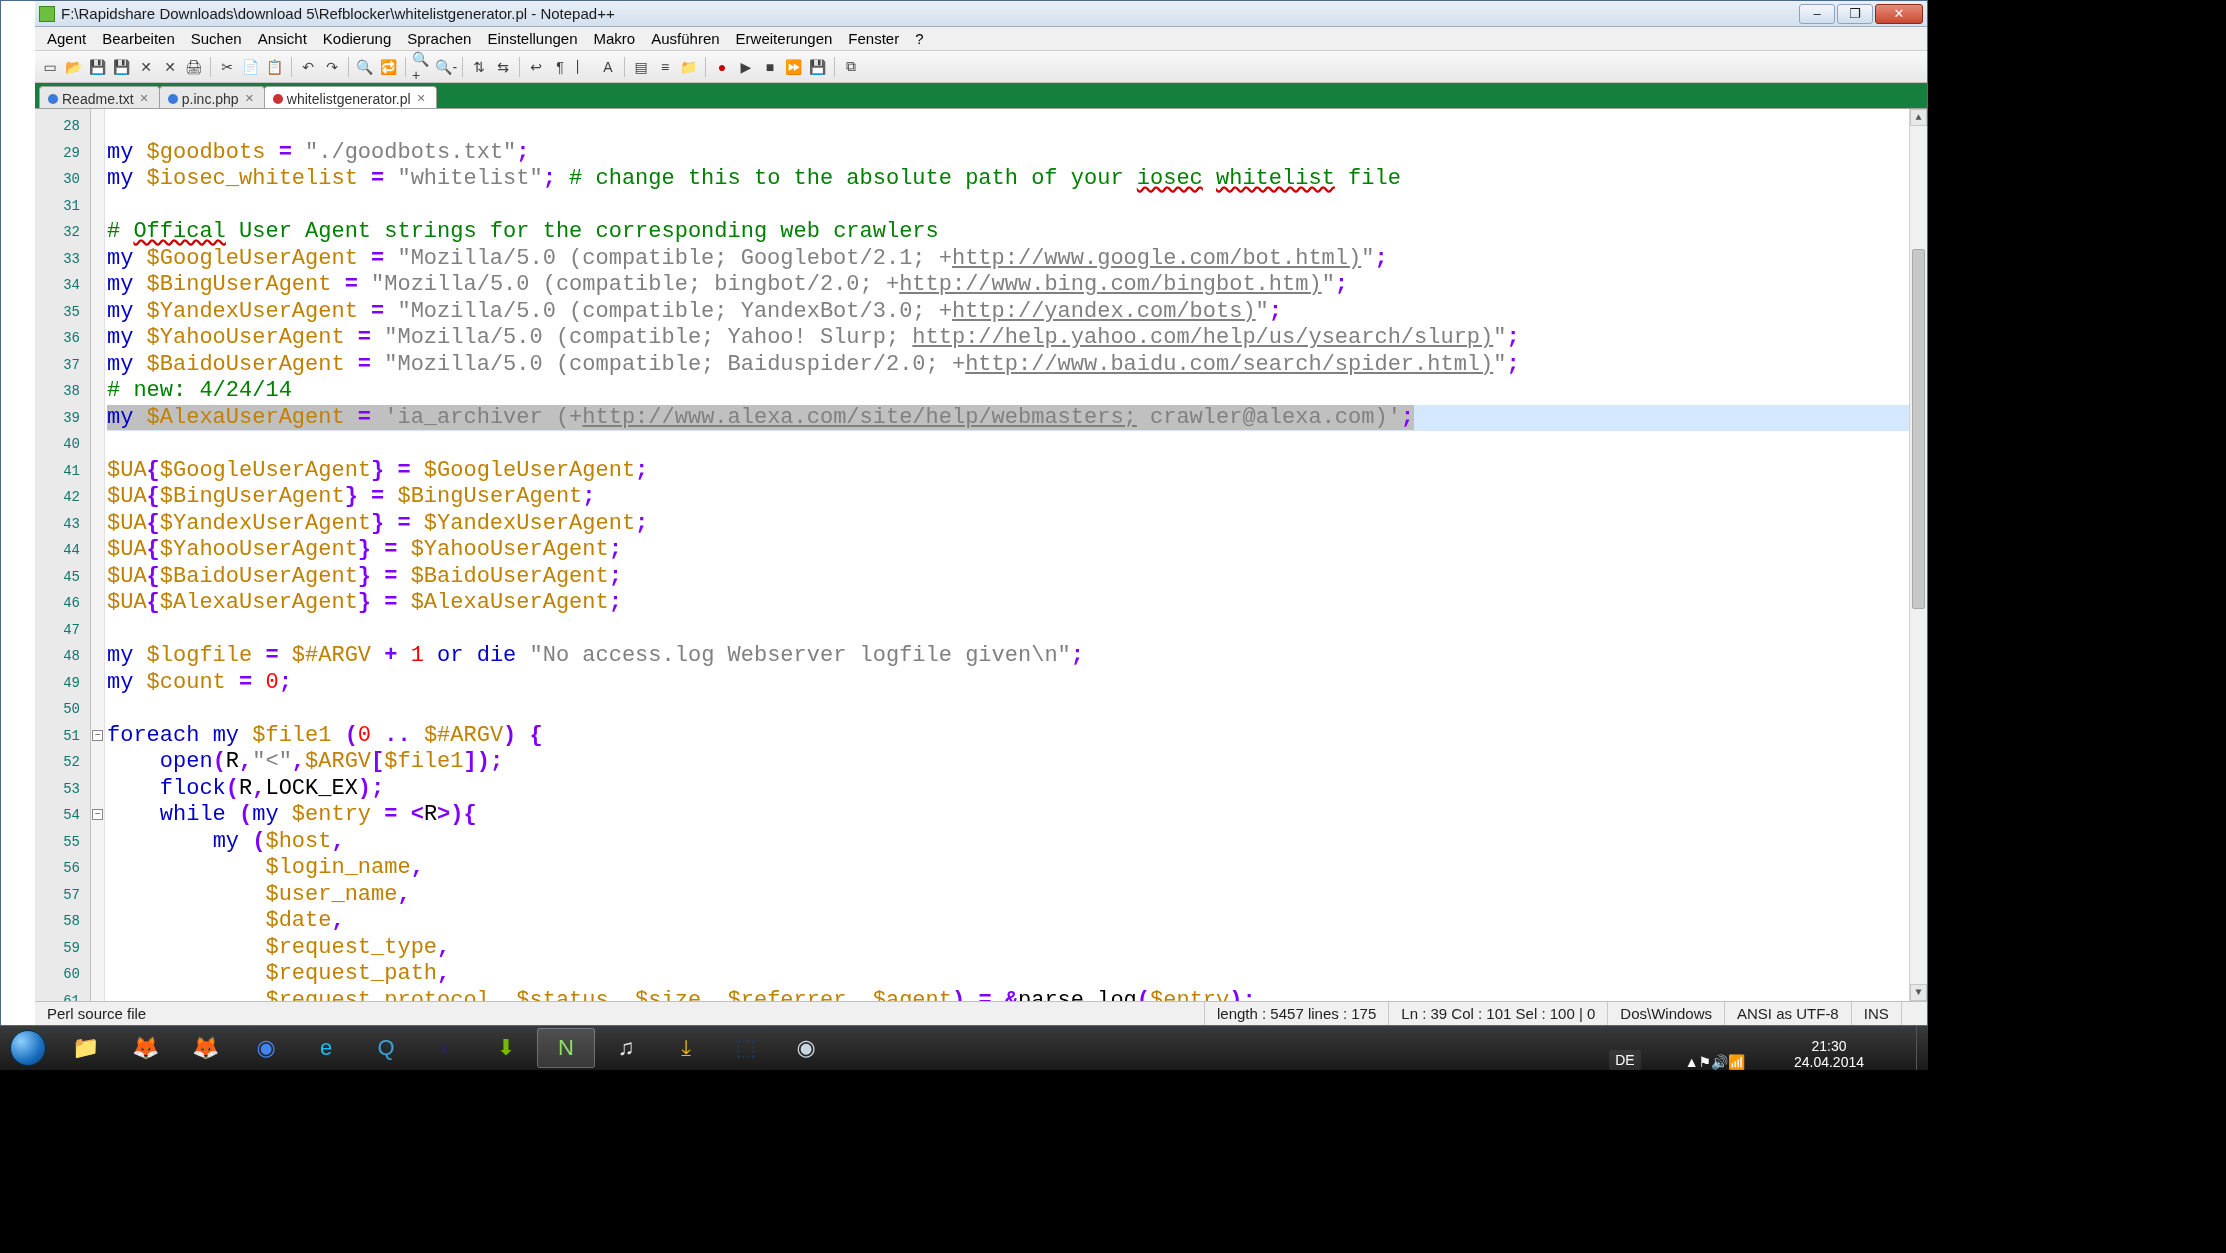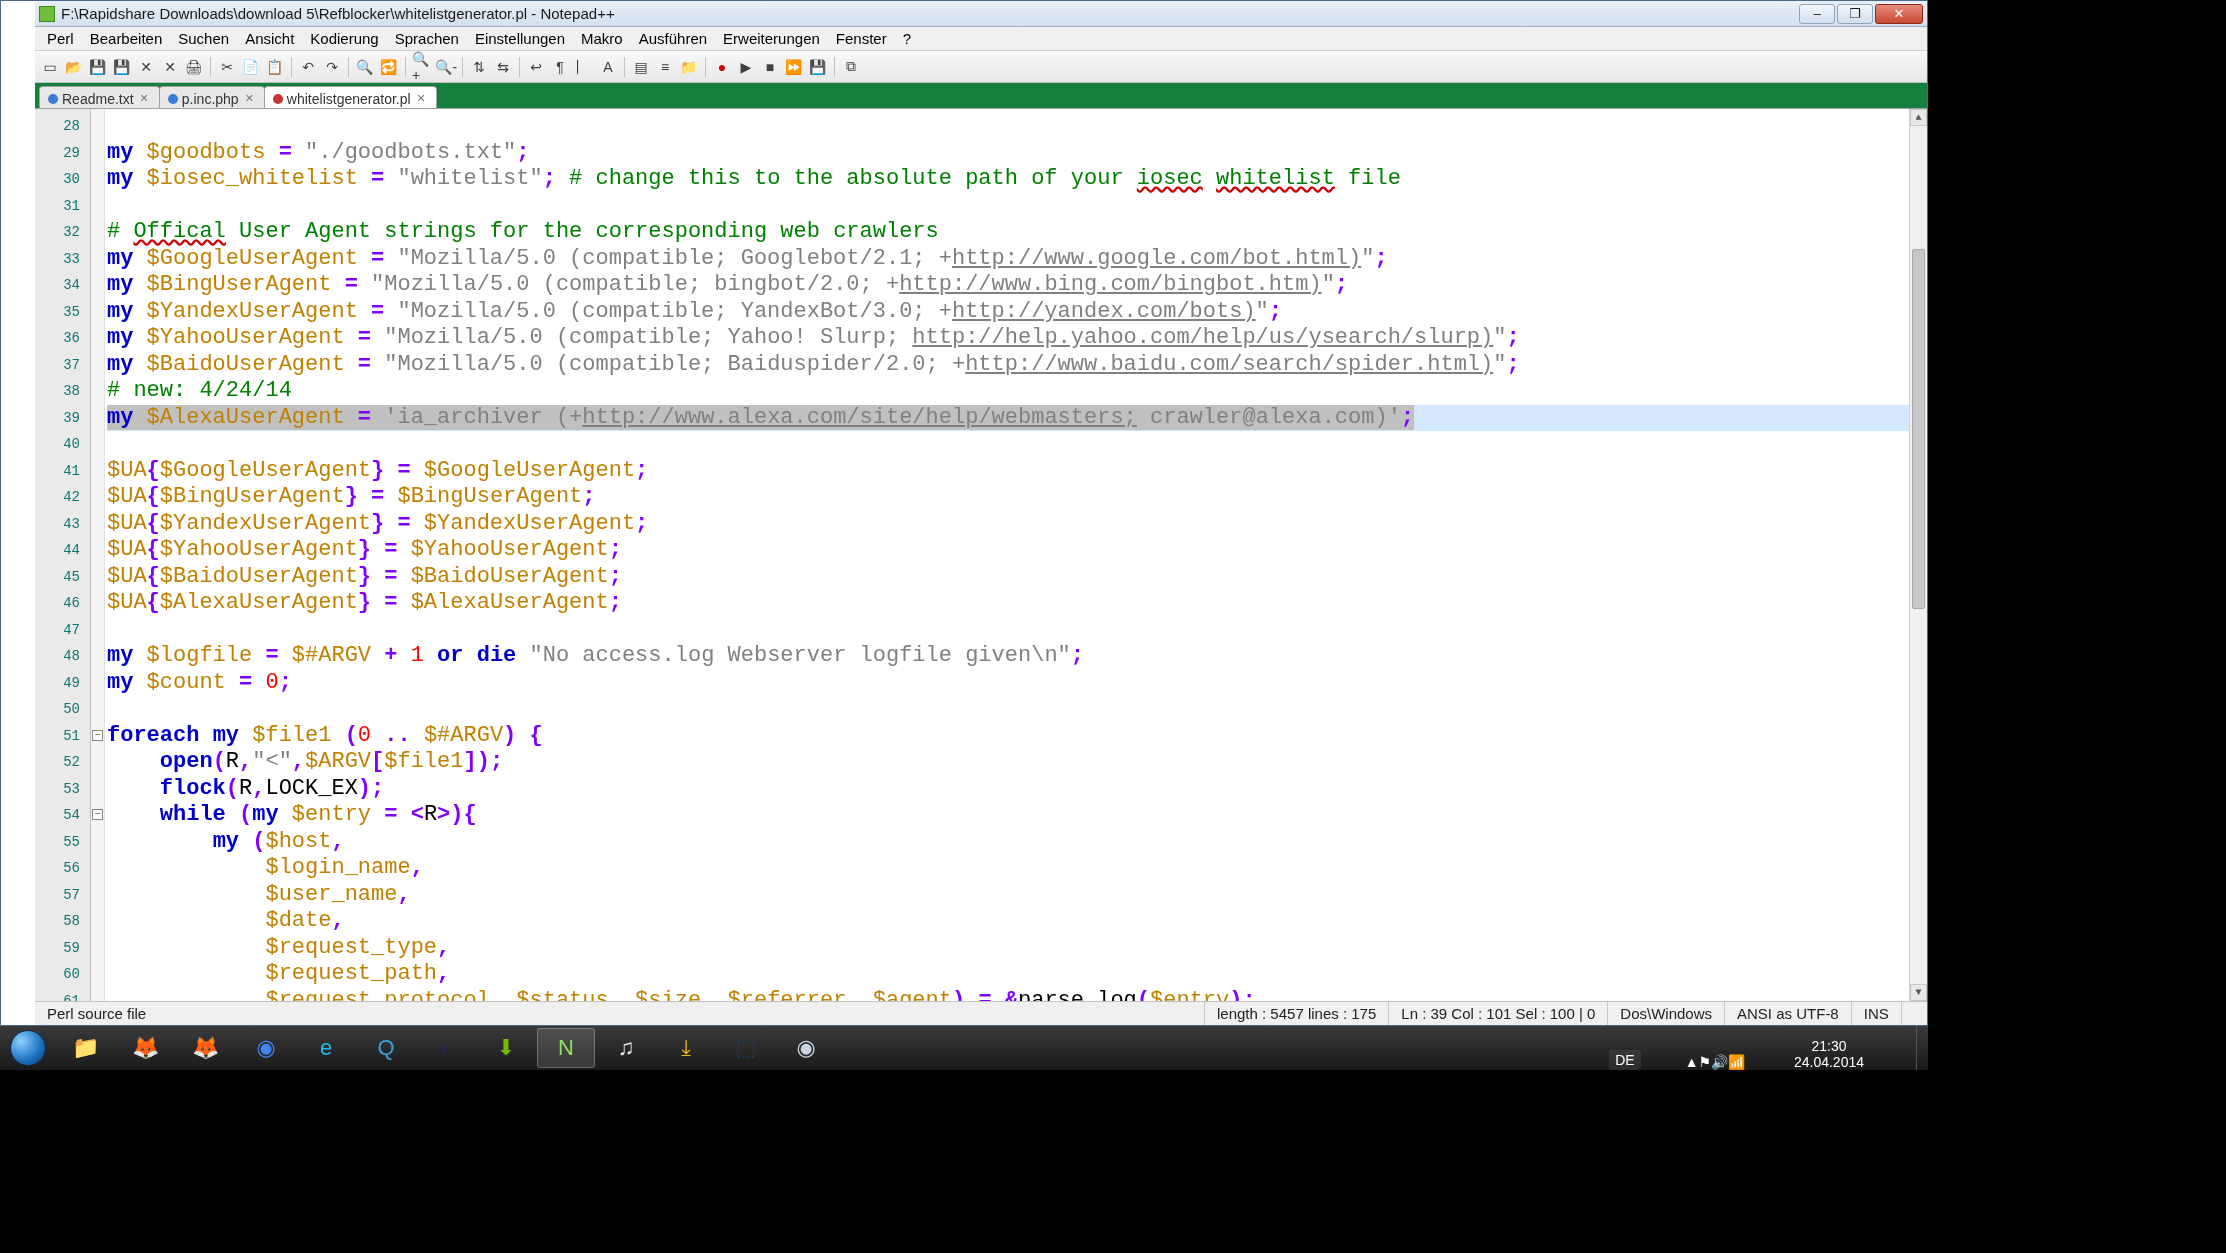--- a/index.html
+++ b/index.html
@@ -32,21 +32,21 @@
 .tab .x { font-size:11px; color:#777; margin-left:2px; }
 
 .editor { flex:1; display:flex; font-family:"Courier New",monospace; font-size:22px; background:#fff; position:relative; overflow:hidden; }
 .gutter { width:56px; background:#eaeaea; color:#0f766e; text-align:right; padding:4px 10px 4px 0; font-size:14px; line-height:26.5px; border-right:1px solid #c0c0c0; user-select:none; }
 .foldcol { width:14px; background:#f4f4f4; border-right:1px solid #e0e0e0; position:relative; }
 .fold { position:absolute; left:1px; width:11px; height:11px; border:1px solid #888; background:#fff; font-size:10px; line-height:9px; text-align:center; color:#555; cursor:pointer; }
 .code { flex:1; padding:4px 0 4px 2px; line-height:26.5px; white-space:pre; overflow:hidden; }
 .code .line { height:26.5px; padding-left:0; }
 .hl { background:#d4e8ff; display:inline-block; width:100%; }
 .sel { background:#c0c0c0; }
-.kw { color:#0000c8; font-weight:bold; }
+.kw { color:#0000c8; font-weight:normal; }
 .var { color:#c08000; }
 .str { color:#808080; }
 .cmt { color:#008000; }
 .num { color:#ff0000; }
 .op  { color:#8000ff; font-weight:bold; }
 .url { text-decoration:underline; }
 .red { color:#008000; text-decoration:underline wavy #c00; }
 
 .vscroll { width:18px; background:#f0f0f0; border-left:1px solid #d0d0d0; position:relative; }
 .vscroll .thumb { position:absolute; left:2px; right:2px; top:140px; height:360px; background:#c8c8c8; border:1px solid #a8a8a8; border-radius:2px; }
@@ -91,21 +91,21 @@
       <div class="title-icon"></div>
       <div class="title">F:\Rapidshare Downloads\download 5\Refblocker\whitelistgenerator.pl - Notepad++</div>
       <div class="winbtns">
         <div class="winbtn">–</div>
         <div class="winbtn">❐</div>
         <div class="winbtn close">✕</div>
       </div>
     </div>
 
     <div class="menubar" id="menubar">
-        <span>Perl</span>
+        <span>Agent</span>
         <span>Bearbeiten</span>
         <span>Suchen</span>
         <span>Ansicht</span>
         <span>Kodierung</span>
         <span>Sprachen</span>
         <span>Einstellungen</span>
         <span>Makro</span>
         <span>Ausführen</span>
         <span>Erweiterungen</span>
         <span>Fenster</span>

